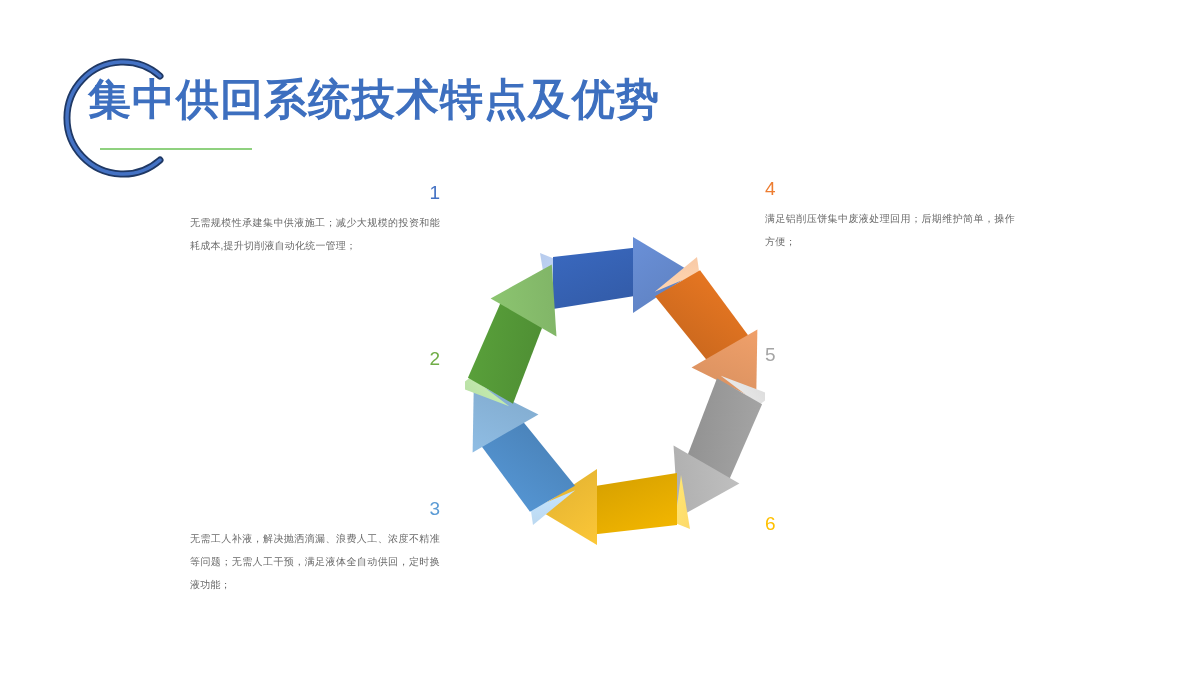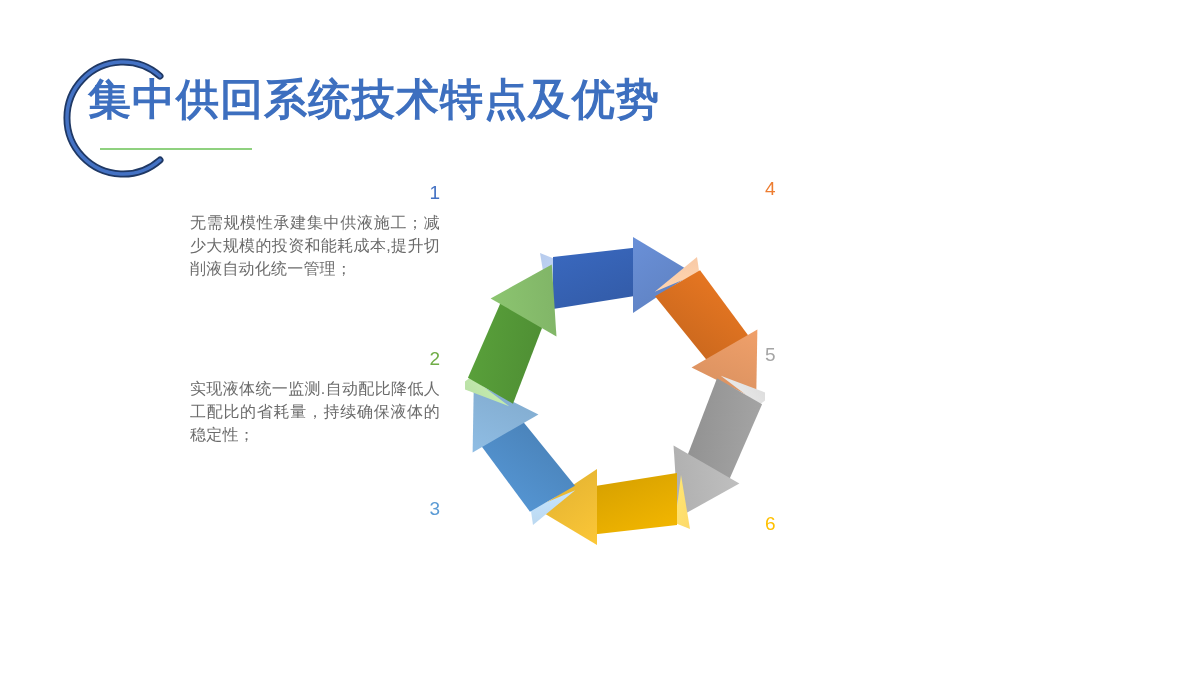--- a/index.html
+++ b/index.html
@@ -24,21 +24,21 @@
     background:#8FD17F;
   }
 
   
   .block{position:absolute;width:250px;}
   .block .num{
     font-size:19px;line-height:22px;font-weight:400;
     margin-bottom:7px;
   }
   .block .body{
-    font-size:16px;line-height:23px;color:#6B6B6B;
+    font-size:10px;line-height:23px;color:#6B6B6B;
     letter-spacing:.2px;text-align:justify;
   }
   .block.left{left:190px;}
   .block.left .num{text-align:right;}
   .block.right{left:765px;}
   .block.right .num{text-align:left;}
 
   #b1{top:174px;}
   #b2{top:340px;}
   #b3{top:490px;}
@@ -64,29 +64,30 @@
   <div class="title-text" style="color: rgb(61, 111, 191);">集中供回系统技术特点及优势</div>
   <div class="title-rule" style="background: rgb(143, 209, 127);"></div>
 
   <div class="block left" id="b1">
     <div class="num" style="color: rgb(68, 114, 196);">1</div>
     <div class="body">无需规模性承建集中供液施工；减少大规模的投资和能耗成本,提升切削液自动化统一管理；</div>
   </div>
 
   <div class="block left" id="b2">
     <div class="num" style="color: rgb(112, 173, 71);">2</div>
-    <div class="body">实现液体统一监测.自动配比降低人工配比的省耗量，持续确保液体的稳定性；</div>
   </div>
 
   <div class="block left" id="b3">
     <div class="num" style="color: rgb(91, 155, 213);">3</div>
+    <div class="body">无需工人补液，解决抛洒滴漏、浪费人工、浓度不精准等问题；无需人工干预，满足液体全自动供回，定时换液功能；</div>
   </div>
 
   <div class="block right" id="b4">
     <div class="num" style="color: rgb(237, 125, 49);">4</div>
+    <div class="body">满足铝削压饼集中废液处理回用；后期维护简单，操作方便；</div>
   </div>
 
   <div class="block right" id="b5">
     <div class="num" style="color: rgb(165, 165, 165);">5</div>
   </div>
 
   <div class="block right" id="b6">
     <div class="num" style="color: rgb(255, 192, 0);">6</div>
   </div>
 

